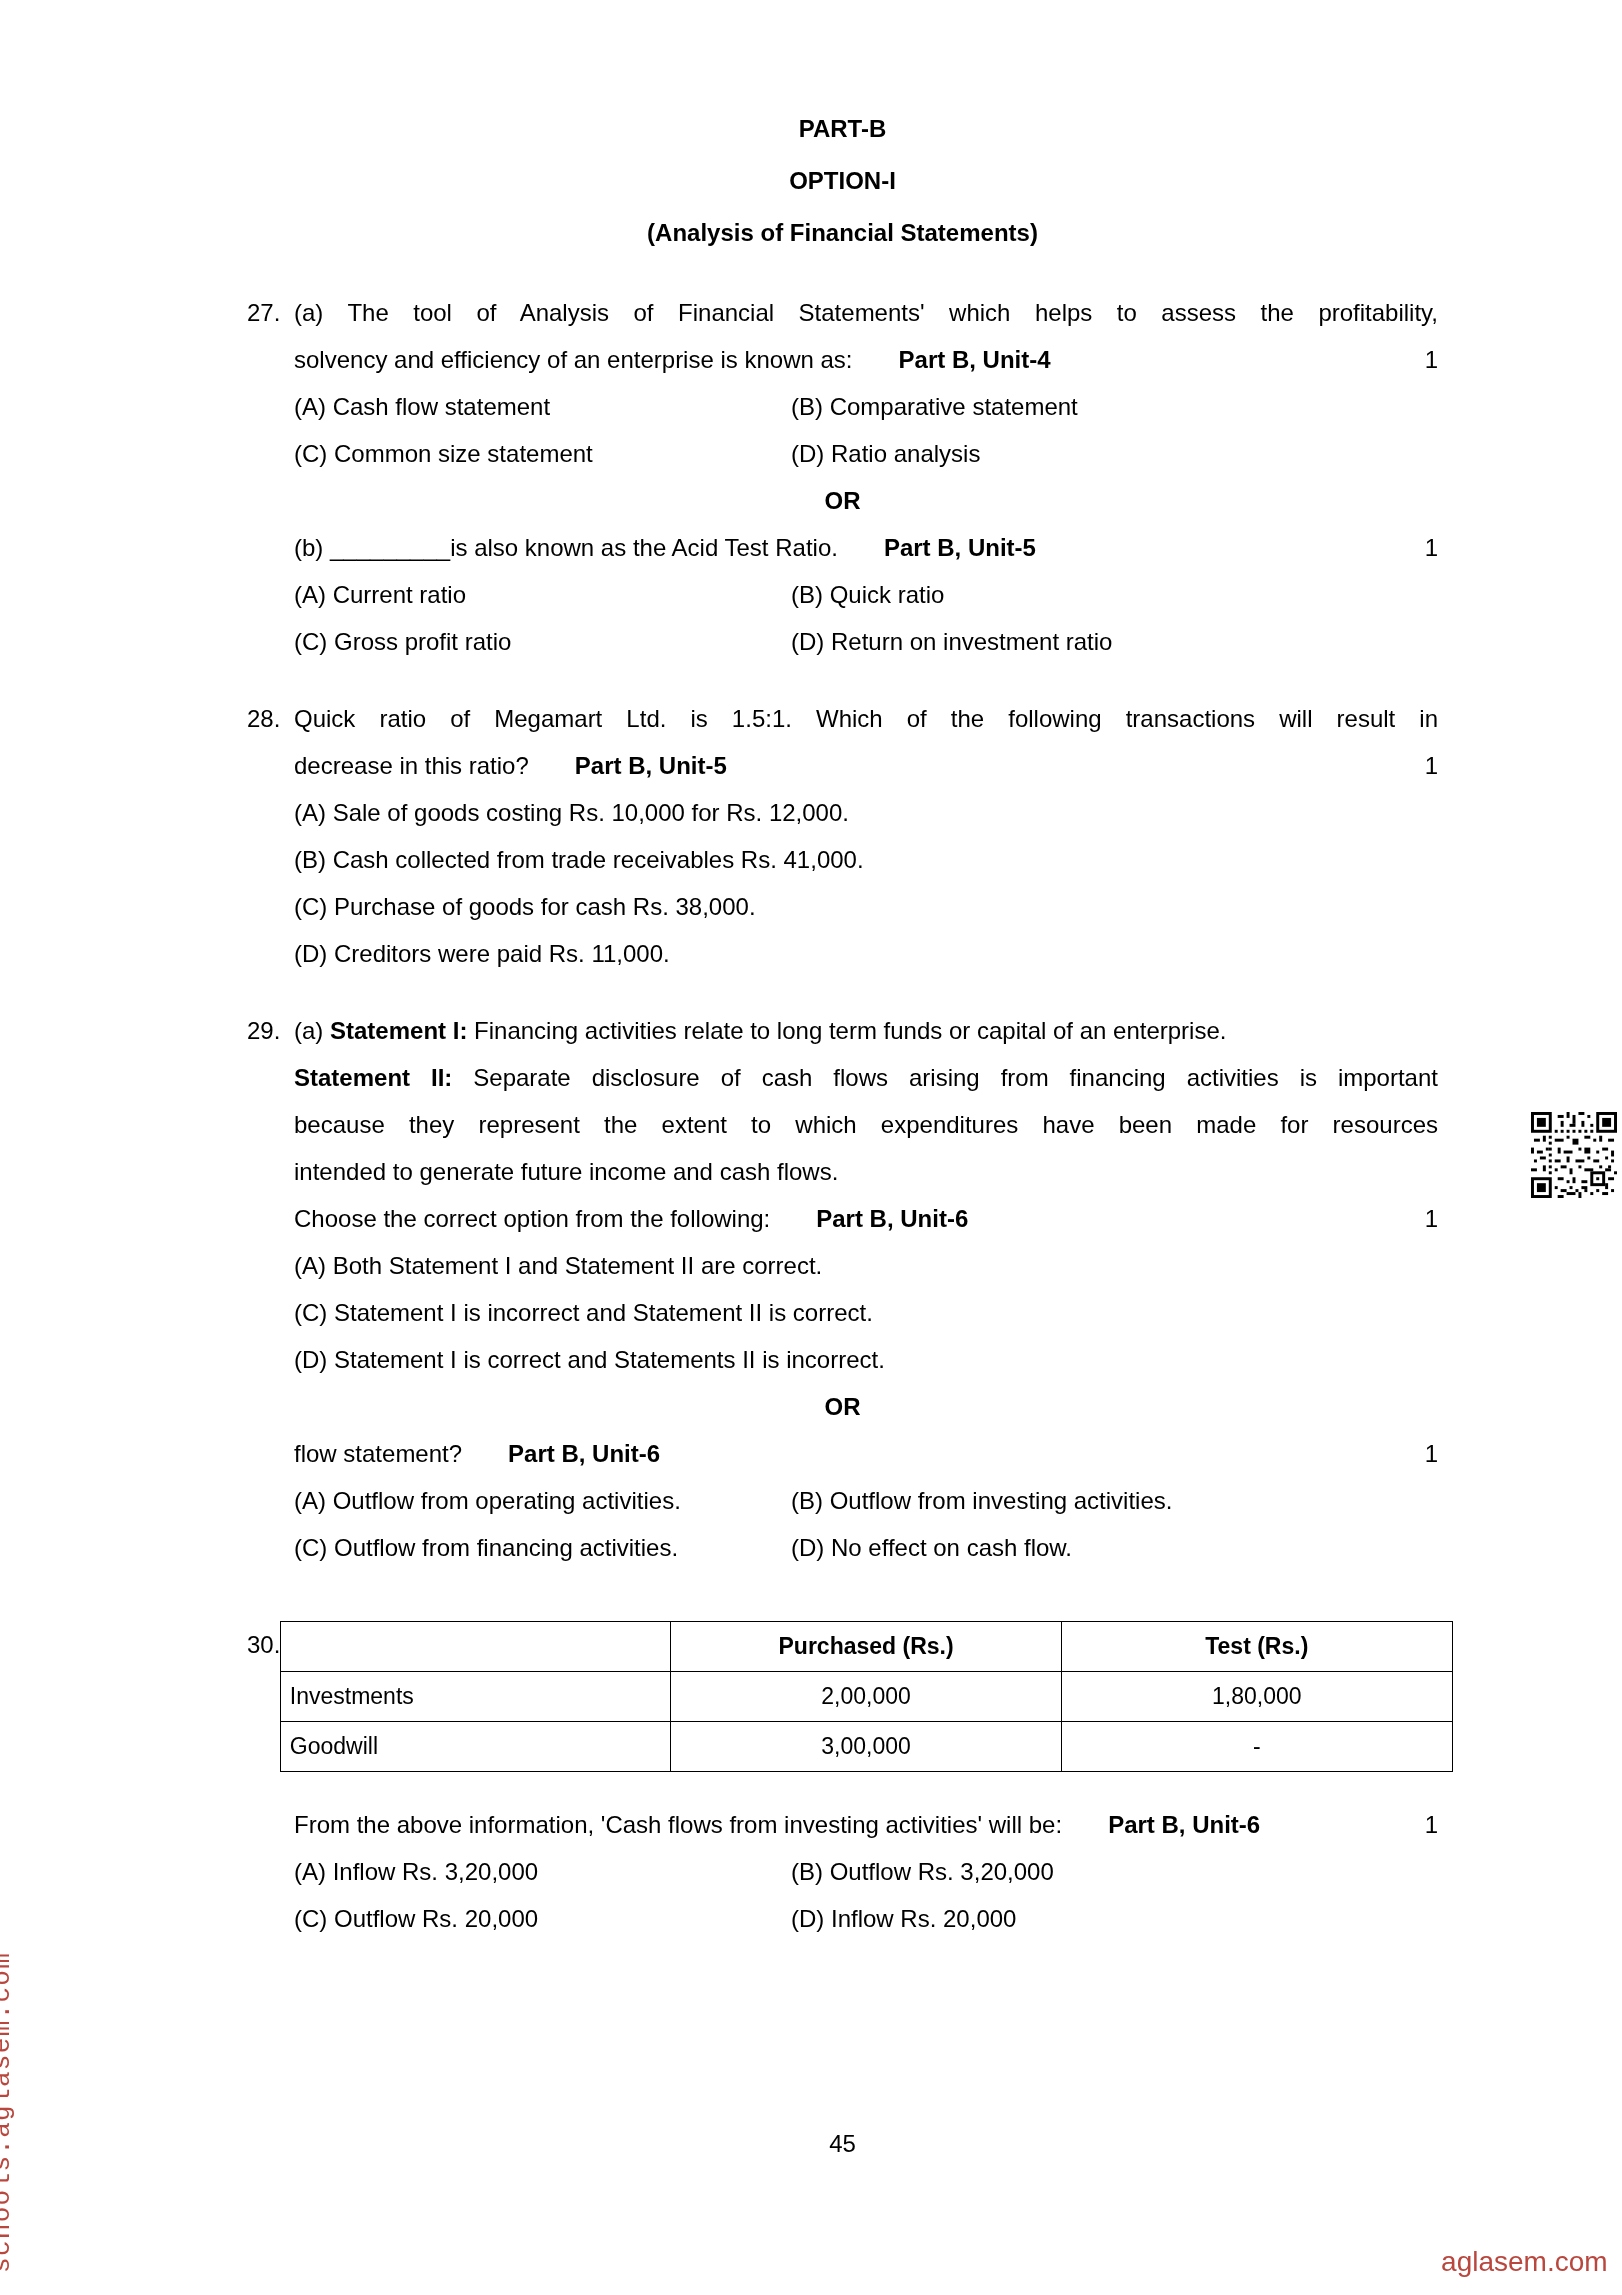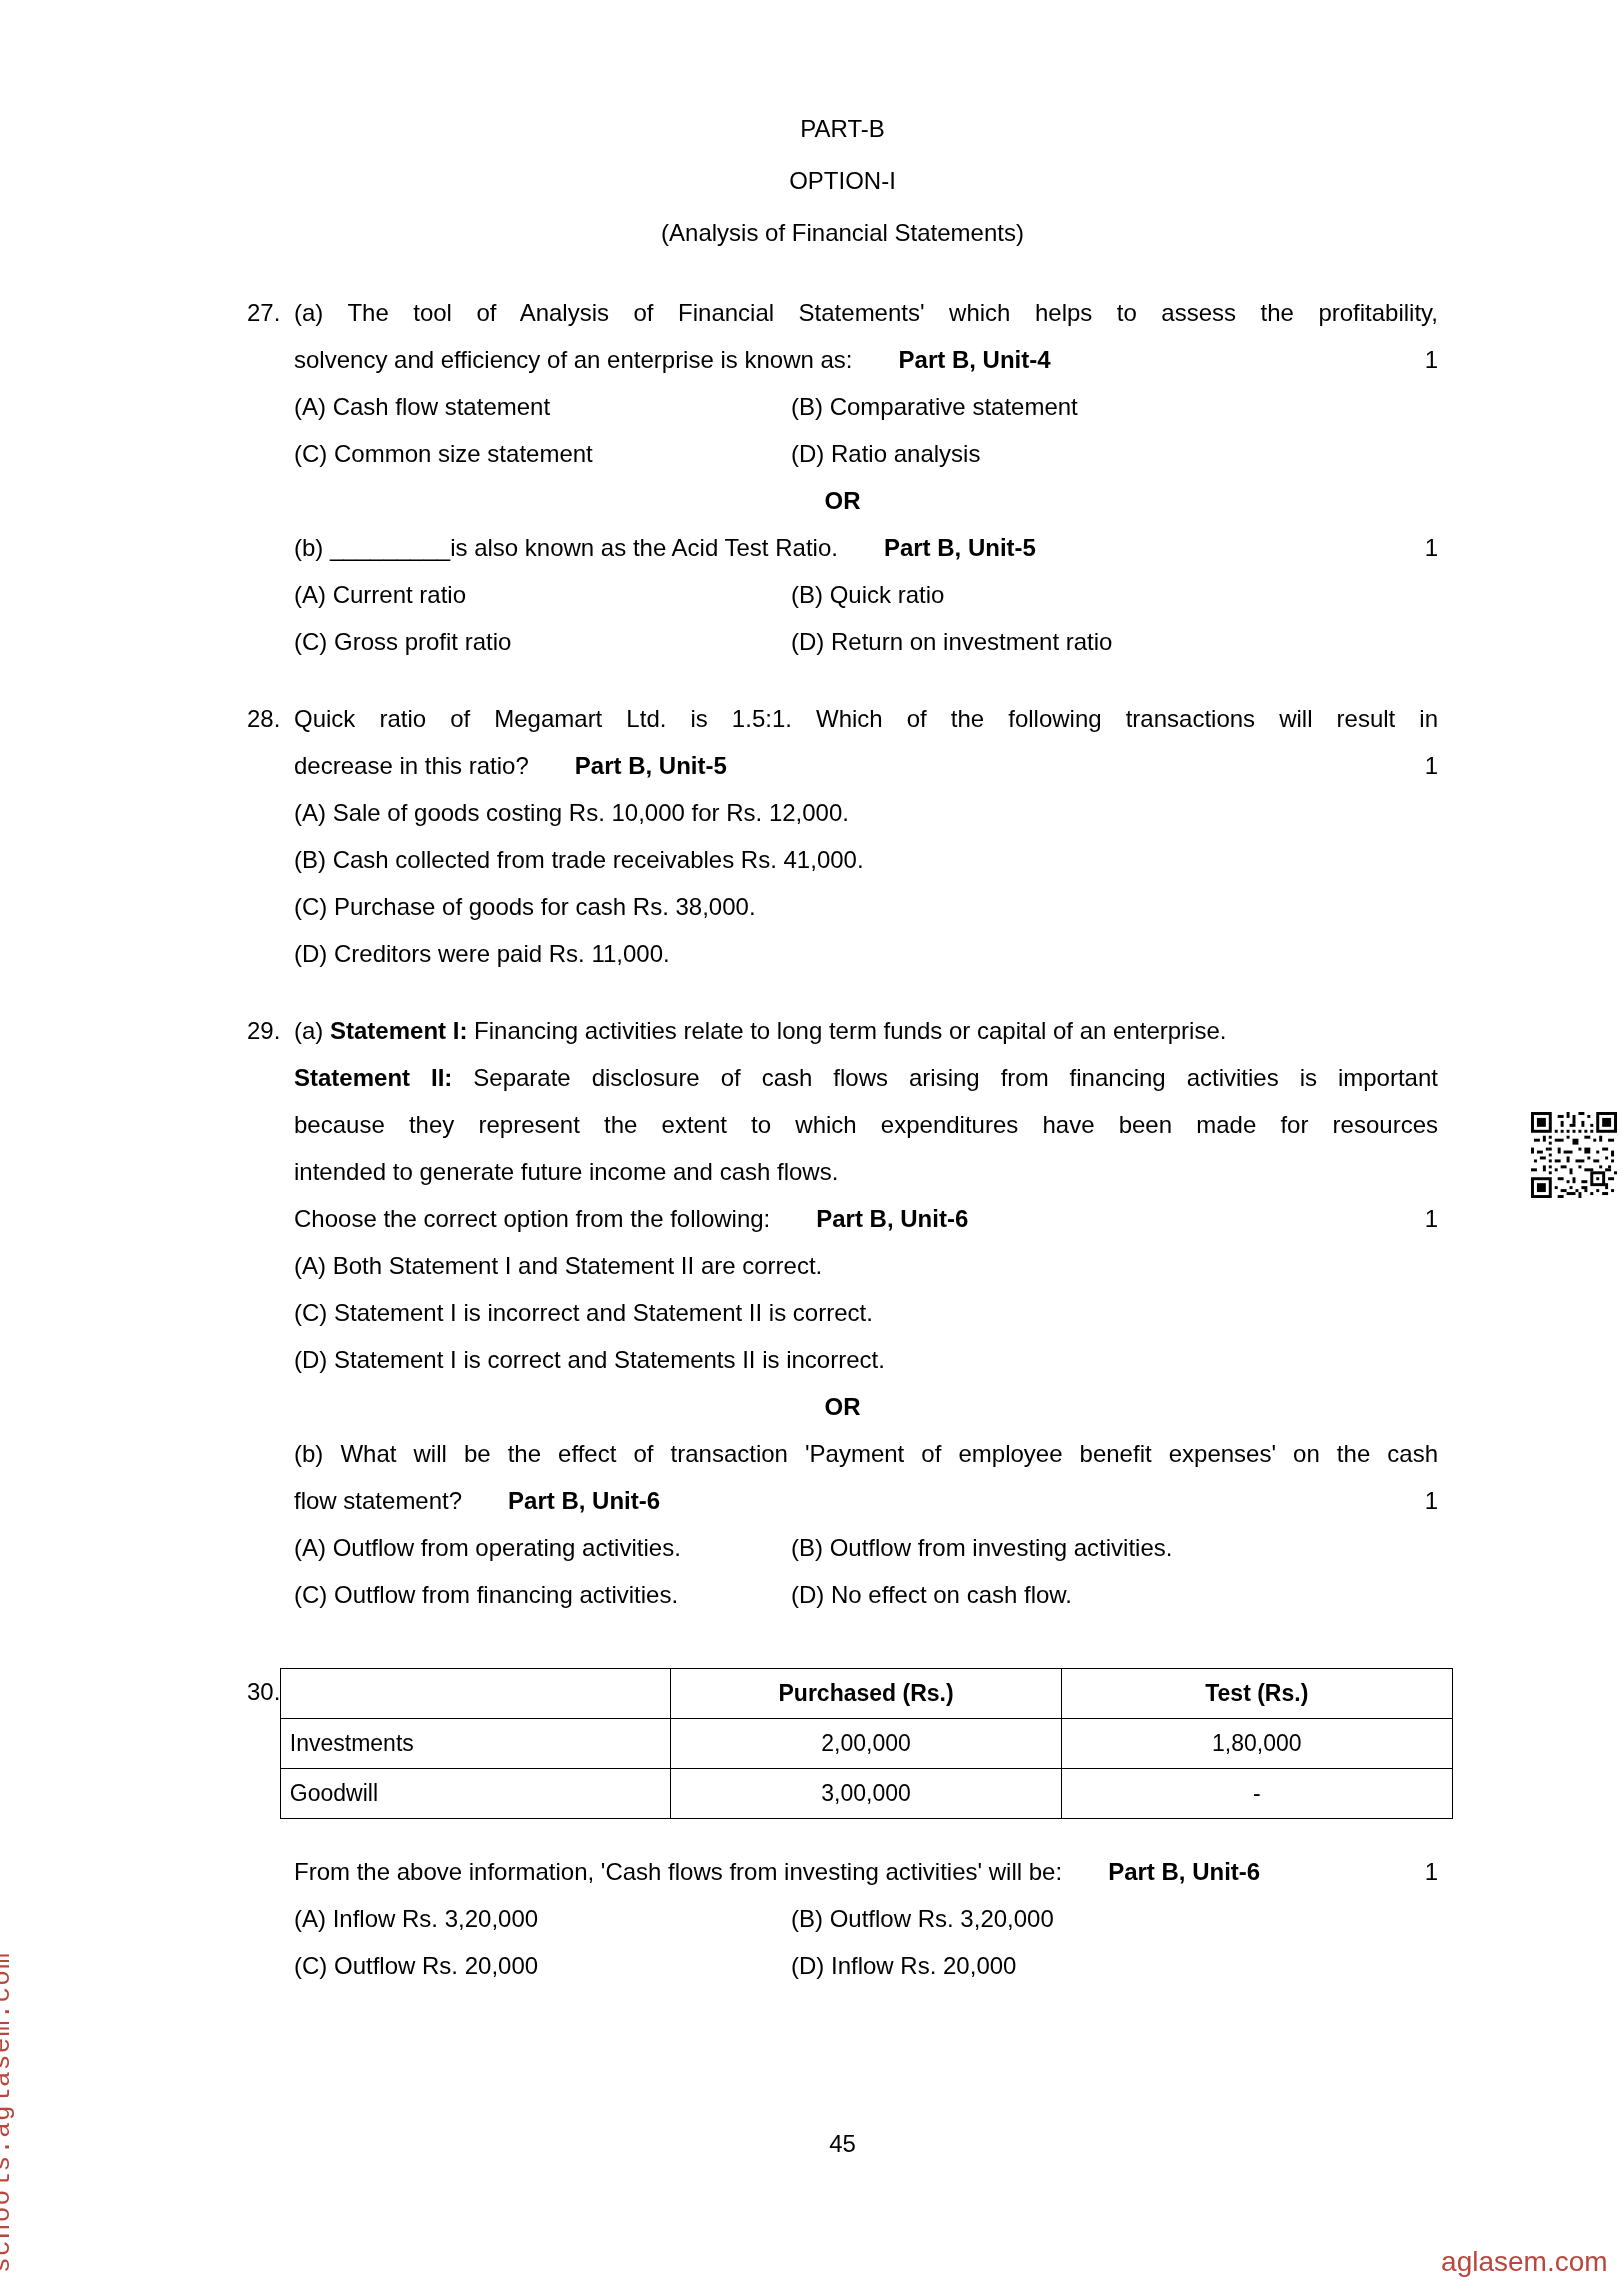--- a/index.html
+++ b/index.html
@@ -3,21 +3,21 @@
 <meta charset="utf-8">
 <style>
   * { margin:0; padding:0; box-sizing:border-box; }
   html,body { background:#ffffff; }
   .page {
     position:relative; width:1622px; height:2295px; background:#ffffff;
     font-family:"Liberation Sans", sans-serif; font-size:24px; color:#000;
     overflow:hidden;
   }
   .content { position:absolute; left:247px; top:0; width:1191px; }
-  .head { padding-top:103px; text-align:center; font-weight:400; }
+  .head { padding-top:103px; text-align:center; font-weight:700; }
   .head .hline { line-height:52px; }
   .question { position:relative; padding-left:47px; margin-top:30px; }
   .qnum { position:absolute; left:0; top:0; line-height:47px; }
   .qline { line-height:47px; }
   .flexline { display:flex; align-items:baseline; }
   .stretch { text-align:justify; text-align-last:justify; }
   .opts2 { display:grid; grid-template-columns:497px 1fr; }
   .unit { font-weight:700; margin-left:46px; white-space:nowrap; }
   .marks { margin-left:auto; padding-left:26px; }
   .or { margin-left:-47px; text-align:center; font-weight:700; line-height:47px; }
@@ -116,21 +116,20 @@
       <div class="qline">intended to generate future income and cash flows.</div>
       <div class="qline flexline">
         <span>Choose the correct option from the following:</span>
         <span class="unit">Part B, Unit-6</span>
         <span class="marks">1</span>
       </div>
       <div class="qline">(A) Both Statement I and Statement II are correct.</div>
       <div class="qline">(C) Statement I is incorrect and Statement II is correct.</div>
       <div class="qline">(D) Statement I is correct and Statements II is incorrect.</div>
       <div class="or">OR</div>
-      <div class="qline stretch">(b) What will be the effect of transaction 'Payment of employee benefit expenses' on the cash</div>
       <div class="qline flexline">
         <span>flow statement?</span>
         <span class="unit">Part B, Unit-6</span>
         <span class="marks">1</span>
       </div>
       <div class="qline opts2">
         <span>(A) Outflow from operating activities.</span>
         <span>(B) Outflow from investing activities.</span>
       </div>
       <div class="qline opts2">

